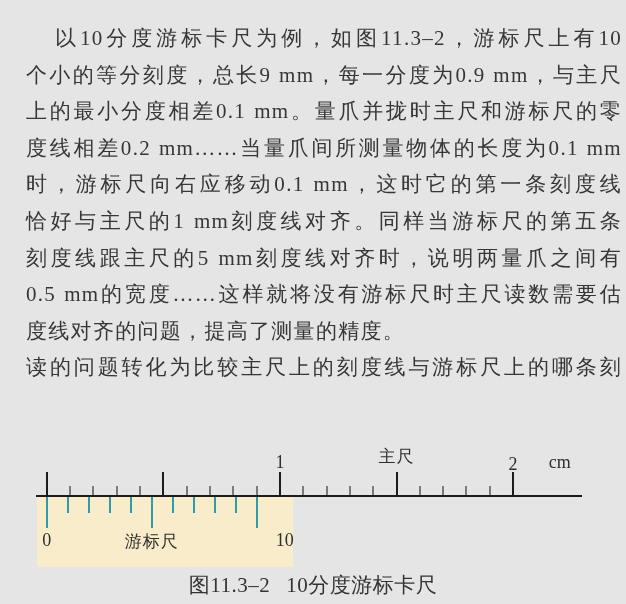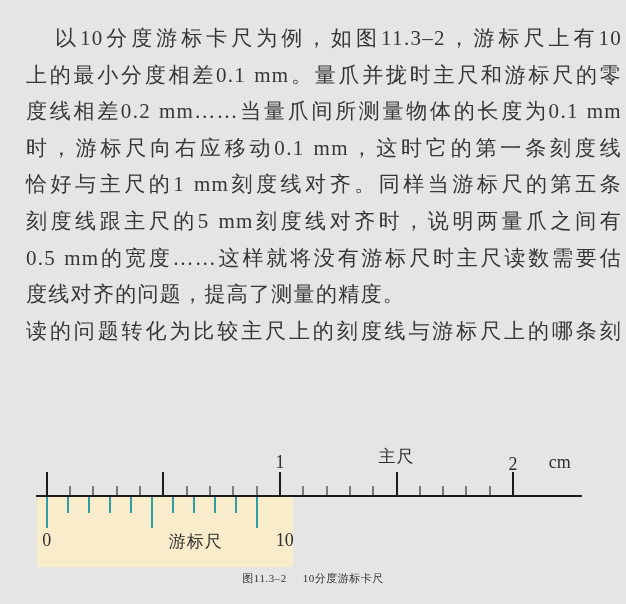--- a/index.html
+++ b/index.html
@@ -19,31 +19,32 @@
   .fig{position:absolute;left:0;top:0;width:626px;height:604px;pointer-events:none;}
   .abs{position:absolute;}
   .lbl{
     position:absolute;transform:translateX(-50%);color:#2e2e2e;white-space:nowrap;
     font-family:"Liberation Serif", serif;
   }
   .lbl.num{font-size:18px;}
   .lbl.cjk{font-size:17px;letter-spacing:1px;}
   .caption{
     position:absolute;left:0;top:571px;width:626px;text-align:center;
-    font-size:11px;color:#333333;letter-spacing:0.5px;
+    font-size:21px;color:#333333;letter-spacing:0.5px;
   }
   .cap-title{margin-left:16px;}
 </style>
 </head>
 <body>
 
 <div class="page">
 
   <div class="para">
       <div class="tline first">以10分度游标卡尺为例，如图11.3–2，游标尺上有10</div>
+      <div class="tline">个小的等分刻度，总长9 mm，每一分度为0.9 mm，与主尺</div>
       <div class="tline">上的最小分度相差0.1 mm。量爪并拢时主尺和游标尺的零</div>
       <div class="tline">度线相差0.2 mm……当量爪间所测量物体的长度为0.1 mm</div>
       <div class="tline">时，游标尺向右应移动0.1 mm，这时它的第一条刻度线</div>
       <div class="tline">恰好与主尺的1 mm刻度线对齐。同样当游标尺的第五条</div>
       <div class="tline">刻度线跟主尺的5 mm刻度线对齐时，说明两量爪之间有</div>
       <div class="tline">0.5 mm的宽度……这样就将没有游标尺时主尺读数需要估</div>
       <div class="tline last">度线对齐的问题，提高了测量的精度。</div>
       <div class="tline">读的问题转化为比较主尺上的刻度线与游标尺上的哪条刻</div>
     </div>
 
@@ -80,21 +81,21 @@
       <div class="abs" style="left: 171.7px; top: 497px; width: 2px; height: 16px; background: rgb(47, 156, 167);"></div>
       <div class="abs" style="left: 192.7px; top: 497px; width: 2px; height: 16px; background: rgb(47, 156, 167);"></div>
       <div class="abs" style="left: 213.7px; top: 497px; width: 2px; height: 16px; background: rgb(47, 156, 167);"></div>
       <div class="abs" style="left: 234.7px; top: 497px; width: 2px; height: 16px; background: rgb(47, 156, 167);"></div>
       <div class="abs" style="left: 255.7px; top: 497px; width: 2px; height: 31px; background: rgb(47, 156, 167);"></div>
       <span class="lbl num" style="left: 279.9px; top: 452px;">1</span>
       <span class="lbl cjk" style="left: 396.5px; top: 445px;">主尺</span>
       <span class="lbl num" style="left: 513.1px; top: 454px;">2</span>
       <span class="lbl num" style="left: 559.74px; top: 452px;">cm</span>
       <span class="lbl num" style="left: 46.7px; top: 530px;">0</span>
-      <span class="lbl cjk" style="left: 151.7px; top: 530px; margin-left: 44px;">游标尺</span>
+      <span class="lbl cjk" style="left: 151.7px; top: 530px;">游标尺</span>
       <span class="lbl num" style="left: 256.7px; top: 530px; margin-left: 28px;">10</span>
     </div>
 
   <div class="caption">
     <span>图11.3–2</span><span class="cap-title">10分度游标卡尺</span>
   </div>
 
 </div>
 
 </body></html>

